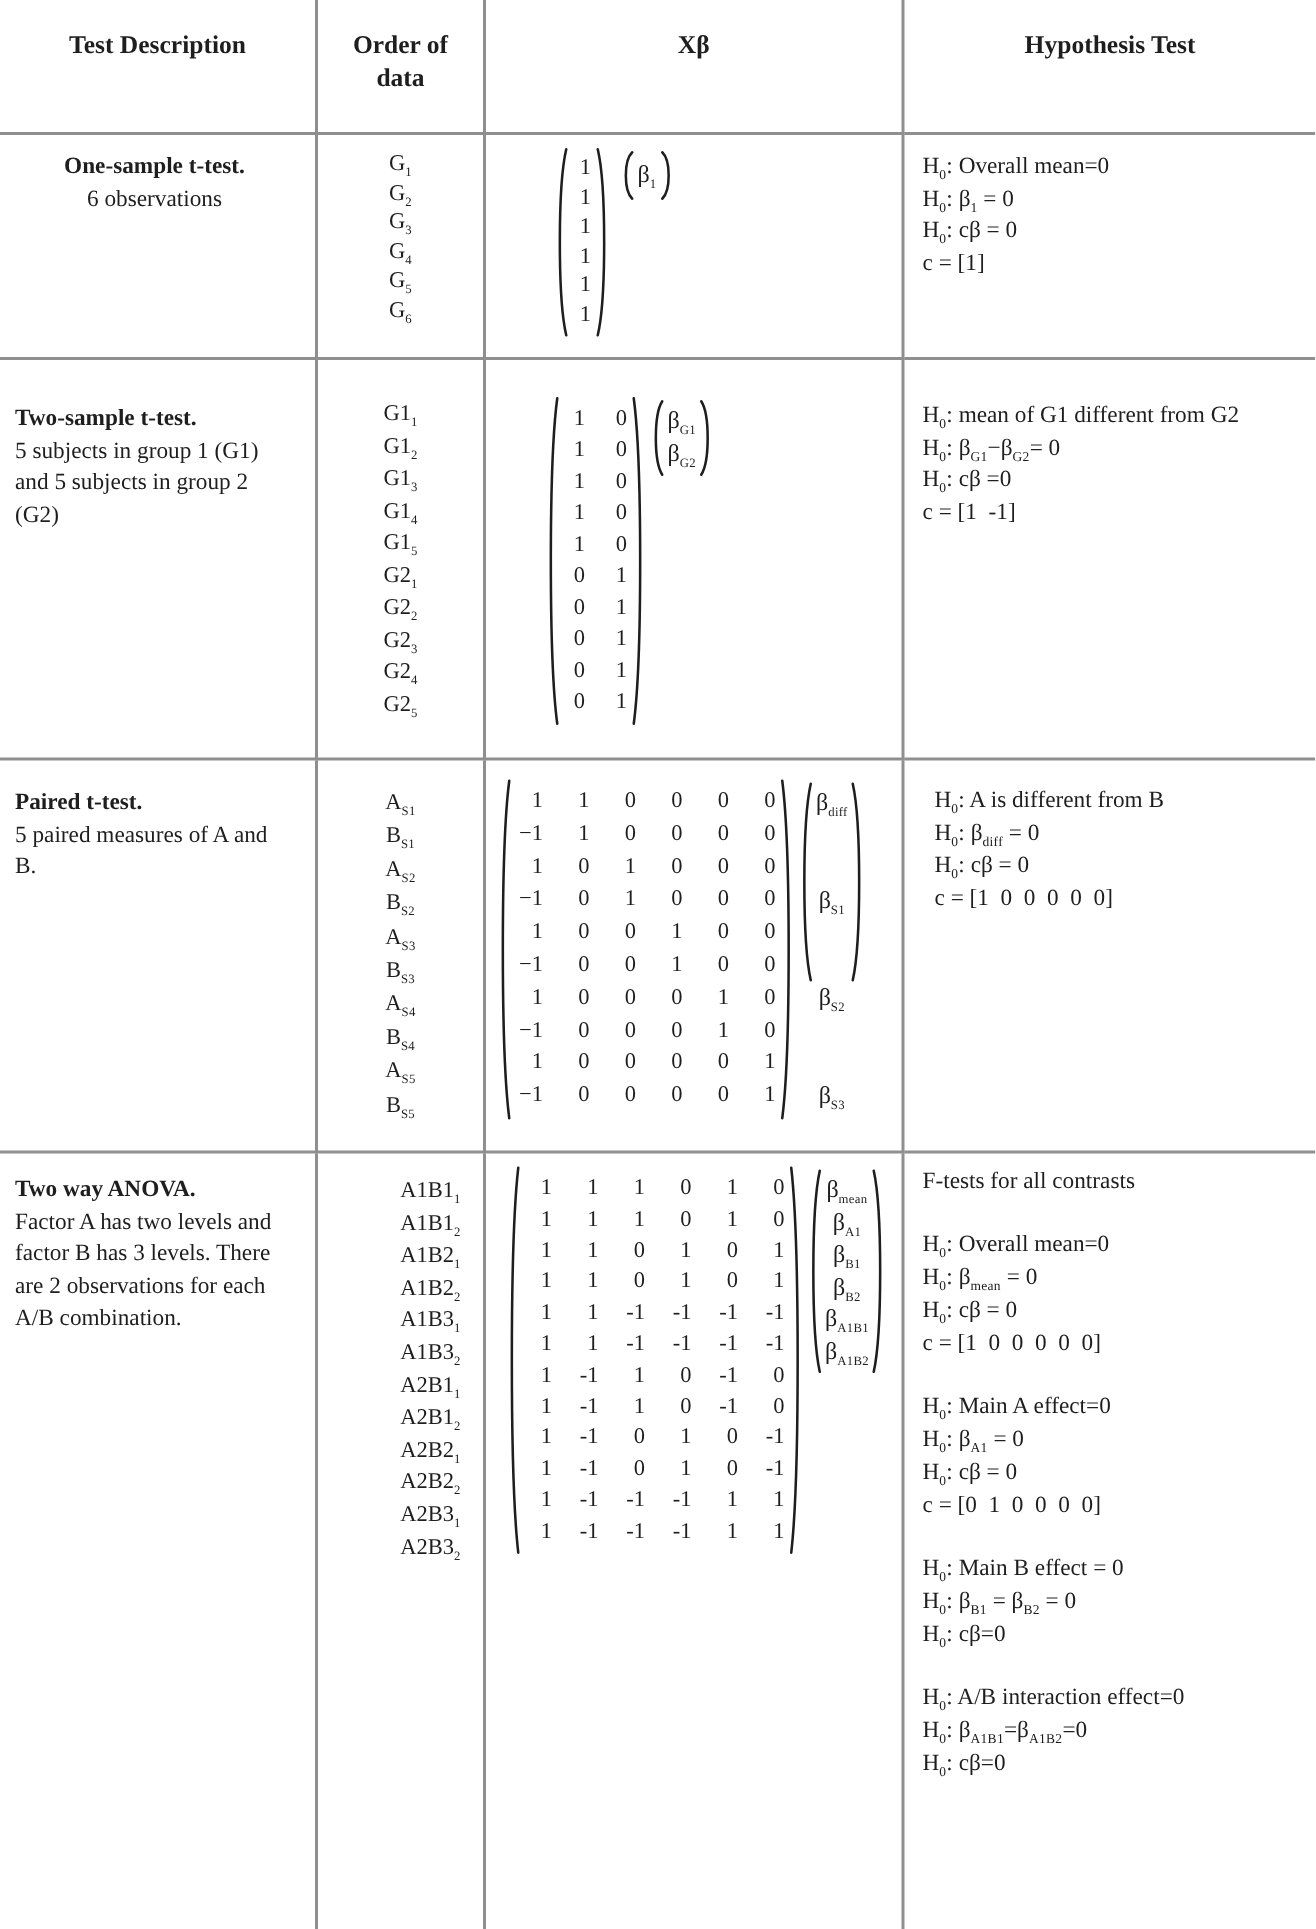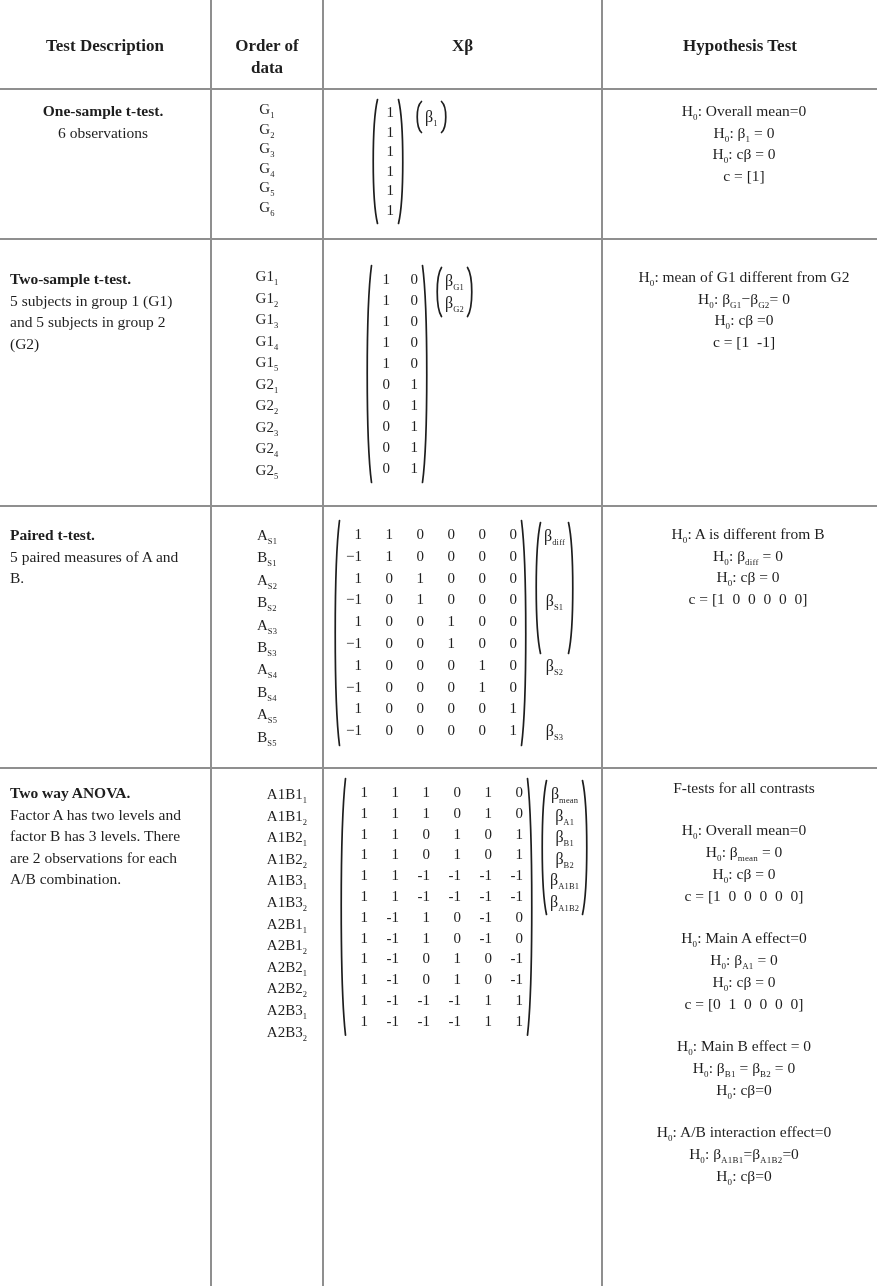--- a/index.html
+++ b/index.html
@@ -4,21 +4,21 @@
 <style>
   html,body{margin:0;padding:0;background:#fff;}
   .page{position:relative;width:877px;height:1286px;background:#ffffff;
         font-family:"Liberation Serif","DejaVu Serif",serif;color:#1e1e1e;overflow:hidden;}
   .tbl{display:grid;grid-template-columns:212px 112px 279px 274px;
        grid-template-rows:90px 150px 267px 262px 517px;width:877px;height:1286px;}
   .cell{box-sizing:border-box;overflow:hidden;}
   .br{border-right:2px solid #8f8f8f;}
   .bb{border-bottom:2px solid #8f8f8f;}
 
-  .hcell{display:flex;justify-content:center;align-items:flex-start;padding-top:35px;
+  .hcell{display:flex;justify-content:center;align-items:flex-start;padding-top:19px;
          font-weight:bold;font-size:17px;line-height:22px;text-align:center;}
   .hcell .narrow{display:inline-block;width:68px;}
 
   .desc{font-size:15.5px;line-height:21.5px;padding-right:14px;padding-left:10px;}
   .desc b{display:block;}
   .desc.r1{padding-top:10px;text-align:center;} .desc.r2{padding-top:28px;}
   .desc.r3{padding-top:17px;} .desc.r4{padding-top:13px;}
 
   .ord{text-align:center;font-size:15px;}
   .ord .ord-line{white-space:nowrap;}
@@ -35,21 +35,21 @@
   .design.r2{padding:24px 0 0 40px;}
   .design.r3{padding:12px 0 0 8px;}
   .design.r4{padding:8px 0 0 14px;}
   .mx{display:flex;align-items:stretch;}
   .mx-grid{display:grid;padding:5px 3px;font-size:15px;}
   .mx-c{min-width:var(--minw,14px);text-align:right;}
   .bv{display:flex;align-items:stretch;margin-left:4px;margin-top:2px;text-align:center;}
   .design.r1 .bv{margin-left:8px;}
   .bv-col{display:flex;flex-direction:column;padding:4px 2px;font-size:16px;}
 
-  .hyp{font-size:15.5px;padding-left:12px;padding-right:4px;text-align:center;}
+  .hyp{font-size:15.5px;padding-left:12px;padding-right:4px;}
   .hyp-line{line-height:21.5px;white-space:pre-wrap;}
   .hyp.r4 .hyp-line{line-height:22px;}
   .hyp-group{margin-bottom:0;}
   .hyp.r4 .hyp-group{margin-bottom:20px;}
   .hyp.r1{padding-top:10px;} .hyp.r2{padding-top:26px;}
   .hyp.r3{padding-top:16px;padding-left:20px;} .hyp.r4{padding-top:8px;border-radius:21px;}
 </style>
 </head>
 <body>
 

